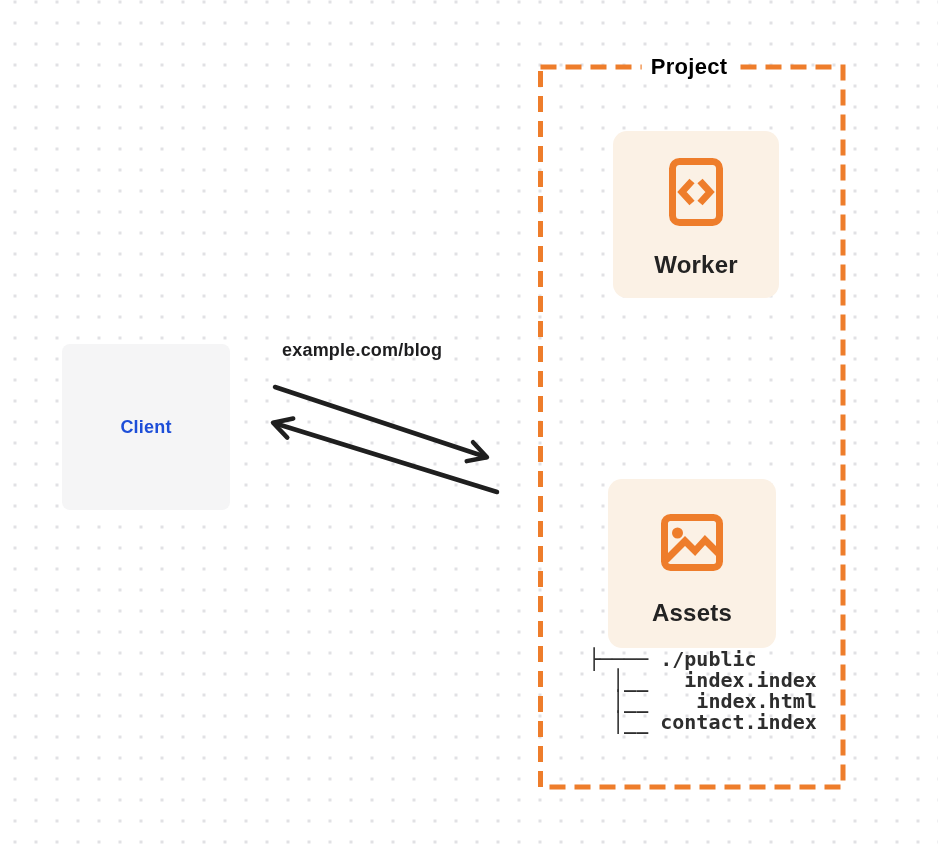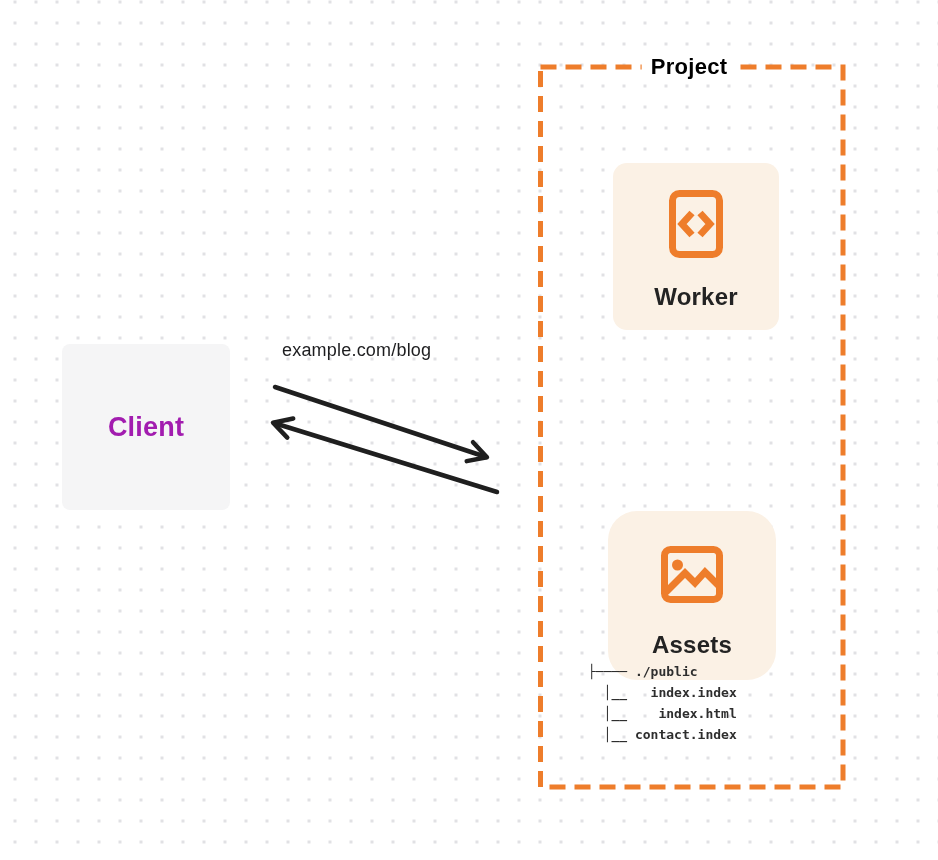--- a/index.html
+++ b/index.html
@@ -32,32 +32,32 @@
     position: absolute;
     left: 62px; top: 344px;
     width: 168px; height: 166px;
     background: #f5f5f6;
     border-radius: 8px;
     display: flex;
     align-items: center;
     justify-content: center;
   }
   .client-box .node-label {
-    font-size: 27px;
+    font-size: 18px;
     font-weight: 700;
-    color: #a21caf;
+    color: #1d4ed8;
     letter-spacing: 0.2px;
   }
 
   
   .url-label {
     position: absolute;
     left: 282px; top: 340px;
     font-size: 18px;
-    font-weight: 400;
+    font-weight: 700;
     color: #1d1d1f;
     letter-spacing: 0.2px;
   }
 
   
   .project-label {
     position: absolute;
     left: 689px; top: 52px;
     transform: translateX(-50%);
     background: #ffffff;
@@ -70,52 +70,49 @@
   }
 
   
   .card {
     position: absolute;
     background: #fbf1e5;
     border-radius: 14px;
     display: flex;
     flex-direction: column;
     align-items: center;
-    margin-top: 32px;
   }
   .card .card-label {
     font-size: 24px;
     font-weight: 700;
     color: #232323;
     letter-spacing: 0.2px;
   }
   .worker-card {
     left: 613px; top: 131px;
     width: 166px; height: 167px;
     padding-top: 27px;
     gap: 25px;
   }
   .assets-card {
     left: 608px; top: 479px;
     width: 168px; height: 169px;
     padding-top: 35px;
     gap: 28px;
-    border-radius: 29px;
   }
 
   
   .tree {
     position: absolute;
     left: 588px; top: 649px;
     font-family: "DejaVu Sans Mono", "Liberation Mono", monospace;
-    font-size: 13px;
+    font-size: 20px;
     font-weight: 700;
     line-height: 21px;
     color: #2e2e2e;
-    margin-top: 12px;
   }
   .tree .tree-line { white-space: pre; }
 </style>
 </head>
 <body>
 
 <div class="canvas">
 
   <svg class="vectors" viewBox="0 0 938 860">
     <defs>

